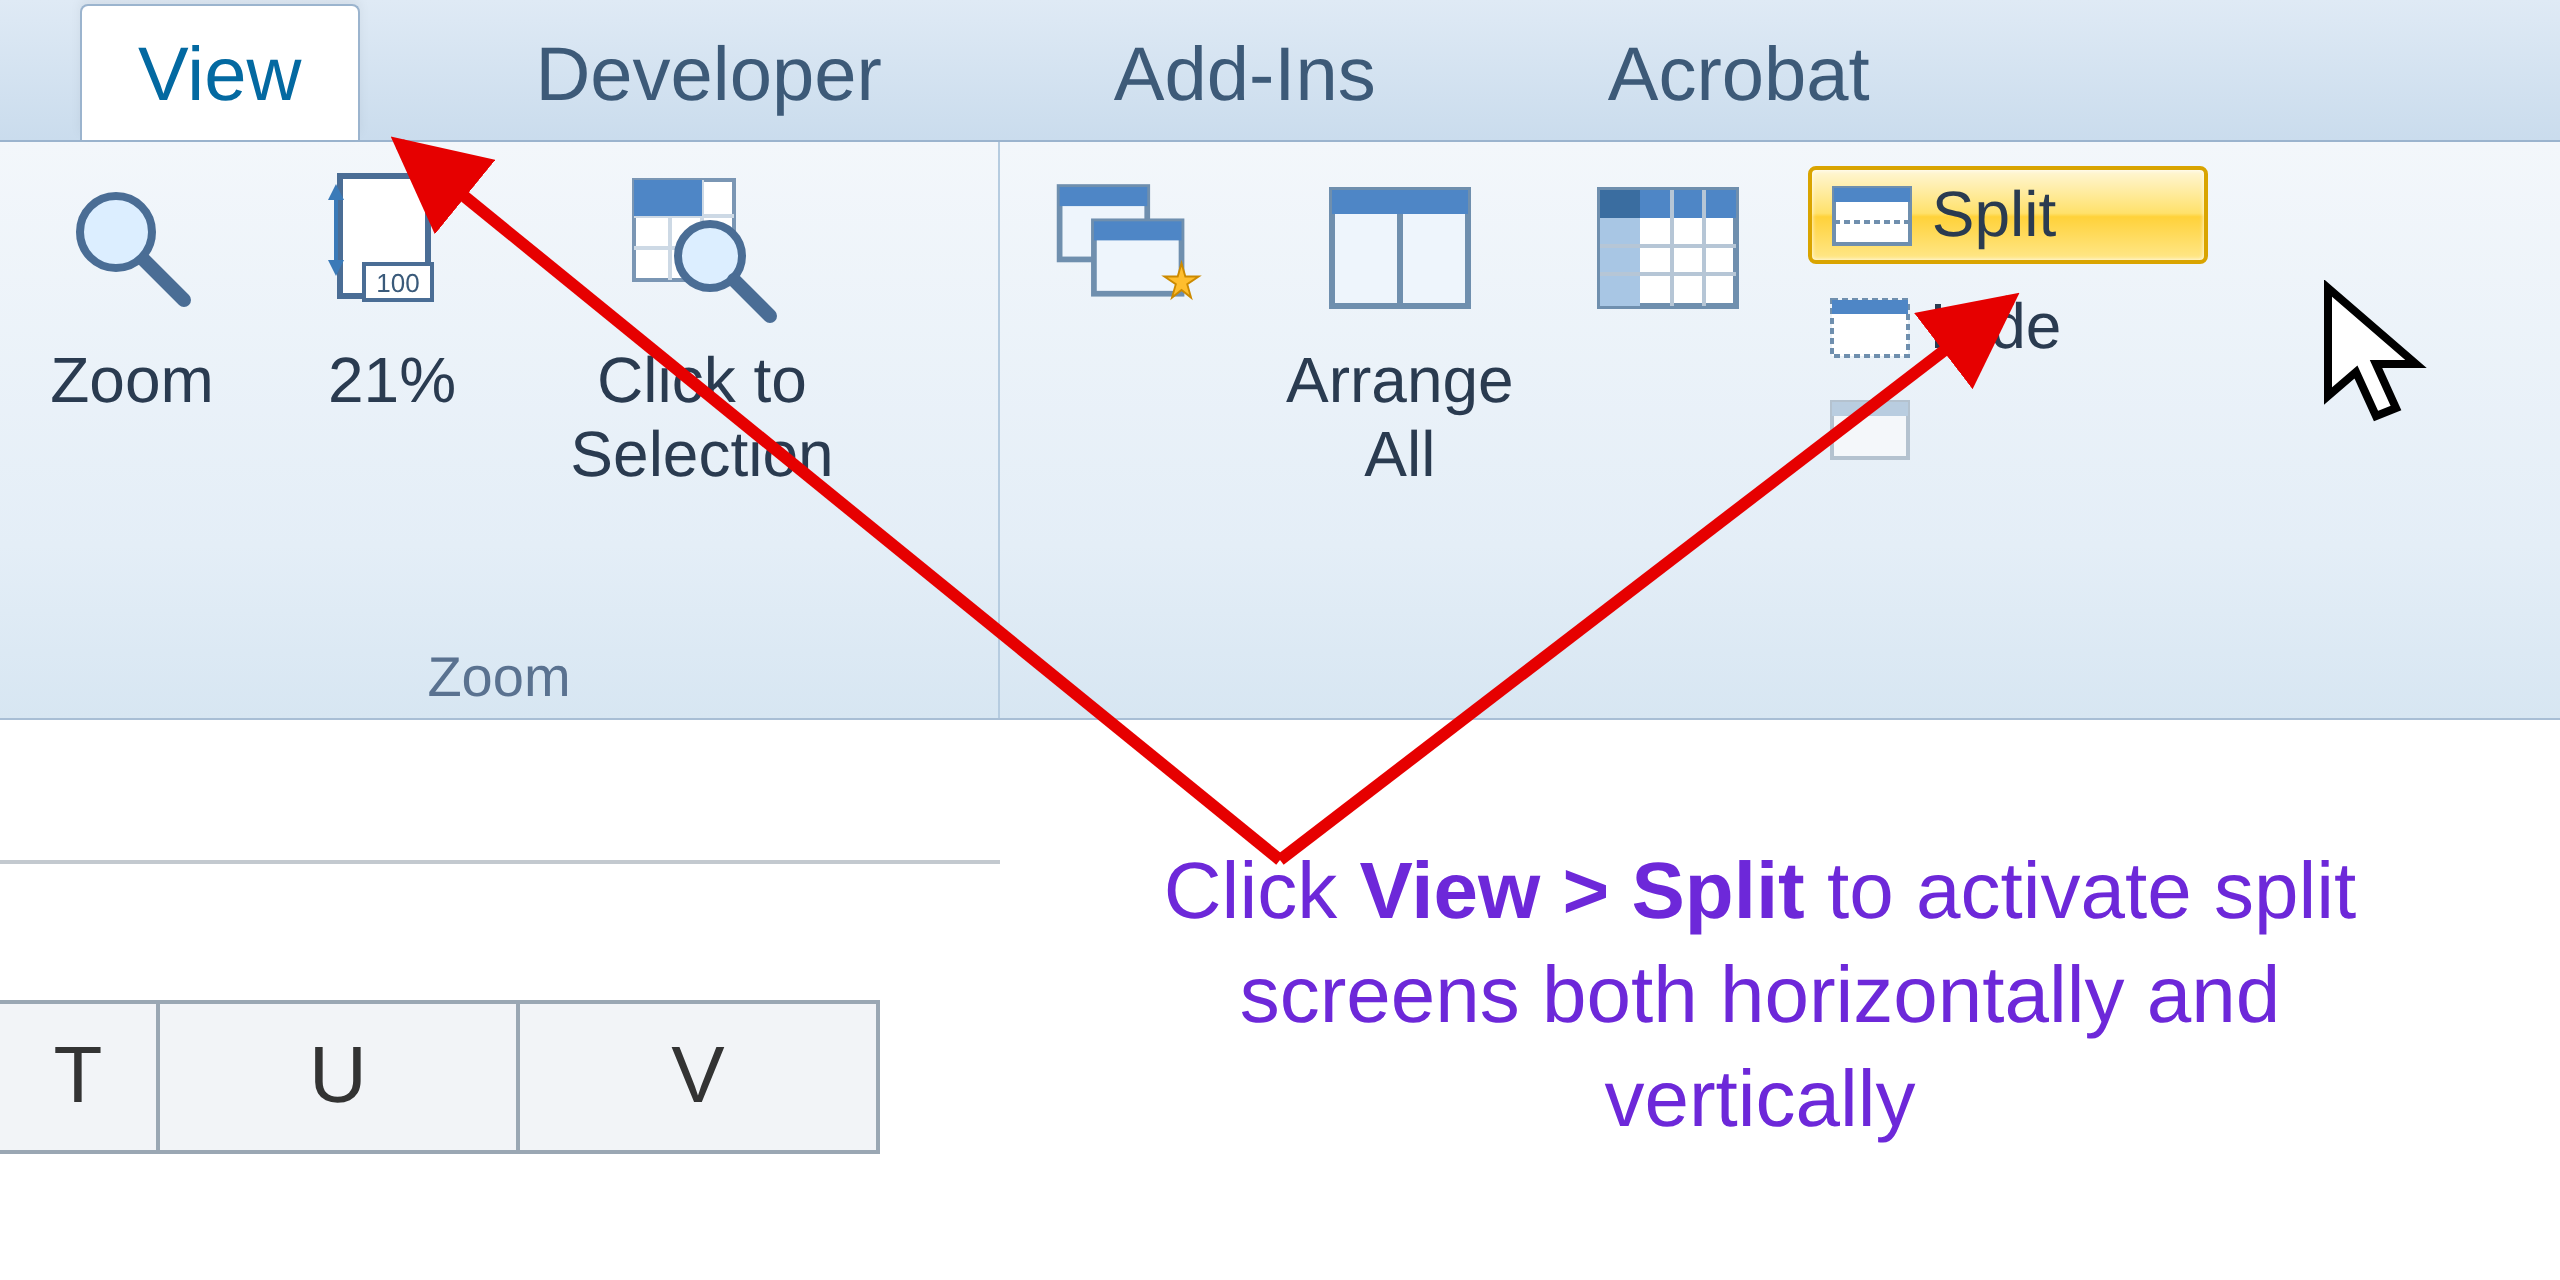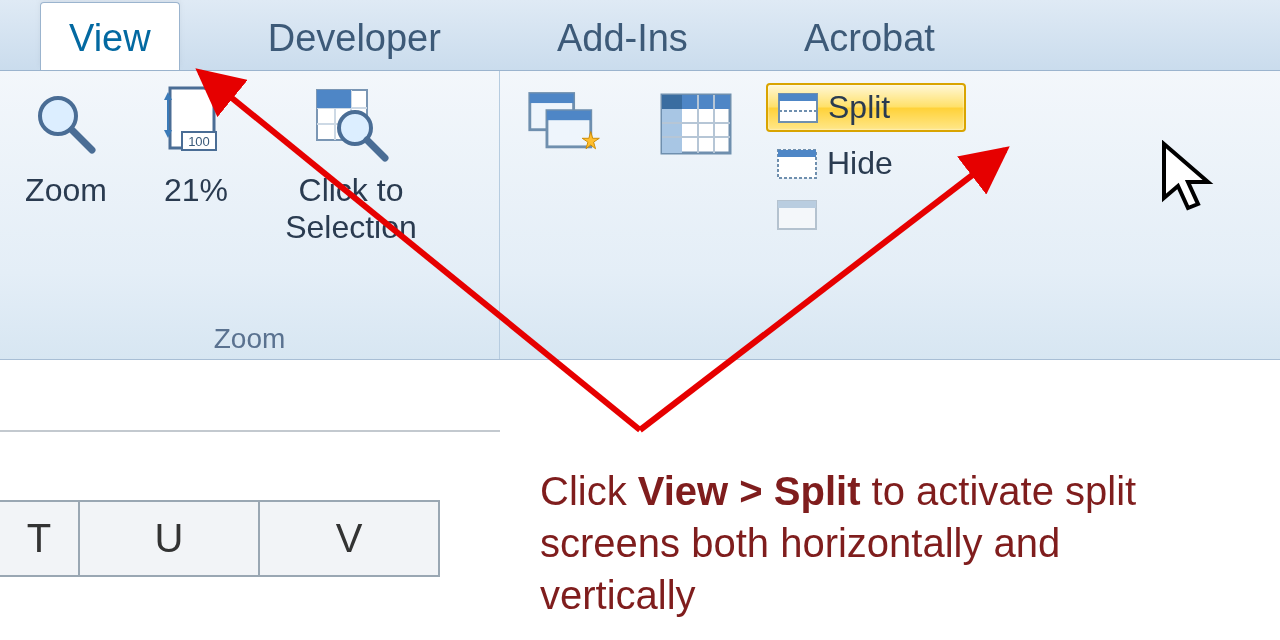--- a/index.html
+++ b/index.html
@@ -158,24 +158,23 @@
     position: absolute;
     left: 0; top: 0; width: 1280px; height: 640px;
     pointer-events: none;
   }
   .instruction {
     position: absolute;
     left: 540px;
     top: 420px;
     width: 680px;
     font-size: 40px;
-    color: #7f1d1d;
-    text-align: left;
+    color: #6d28d9;
+    text-align: center;
     line-height: 1.3;
-    margin-top: 45px;
   }
   .instruction b { font-weight: bold; }
   .cursor {
     position: absolute;
     left: 1160px;
     top: 140px;
     pointer-events: none;
   }
   .dd-arrow {
     display: inline-block;
@@ -257,20 +256,33 @@
             <rect x="4" y="4" width="46" height="10" fill="#4e86c6"></rect>
             <rect x="22" y="22" width="46" height="38" fill="#eef5fc" stroke="#6f8fae" stroke-width="3"></rect>
             <rect x="22" y="22" width="46" height="10" fill="#4e86c6"></rect>
             <g transform="translate(58,44)">
               <polygon points="10,0 12,7 19,7 13,11 15,18 10,14 5,18 7,11 1,7 8,7" fill="#ffbe2e" stroke="#cc8a00" stroke-width="1"></polygon>
             </g>
           </svg>
         </div>
       </div>
 
+      <div class="bigbtn">
+        <div class="icon">
+          <svg width="76" height="66" viewBox="0 0 76 66">
+            <rect x="4" y="4" width="68" height="58" fill="#eef5fc" stroke="#6f8fae" stroke-width="3"></rect>
+            <rect x="4" y="4" width="68" height="12" fill="#4e86c6"></rect>
+            <line x1="38" y1="16" x2="38" y2="62" stroke="#6f8fae" stroke-width="3"></line>
+          </svg>
+        </div>
+        <div class="lbl">
+          <span>Arrange</span><br>
+          <span>All</span>
+        </div>
+      </div>
 
       <div class="bigbtn">
         <div class="icon">
           <svg width="76" height="66" viewBox="0 0 76 66">
             <rect x="4" y="4" width="68" height="58" fill="#fff" stroke="#6f8fae" stroke-width="3"></rect>
             <rect x="4" y="4" width="68" height="14" fill="#4e86c6"></rect>
             <rect x="4" y="4" width="20" height="58" fill="#a8c6e4"></rect>
             <rect x="4" y="4" width="20" height="14" fill="#3a6da0"></rect>
             <line x1="4" y1="32" x2="72" y2="32" stroke="#b6c6d6" stroke-width="2"></line>
             <line x1="4" y1="46" x2="72" y2="46" stroke="#b6c6d6" stroke-width="2"></line>

